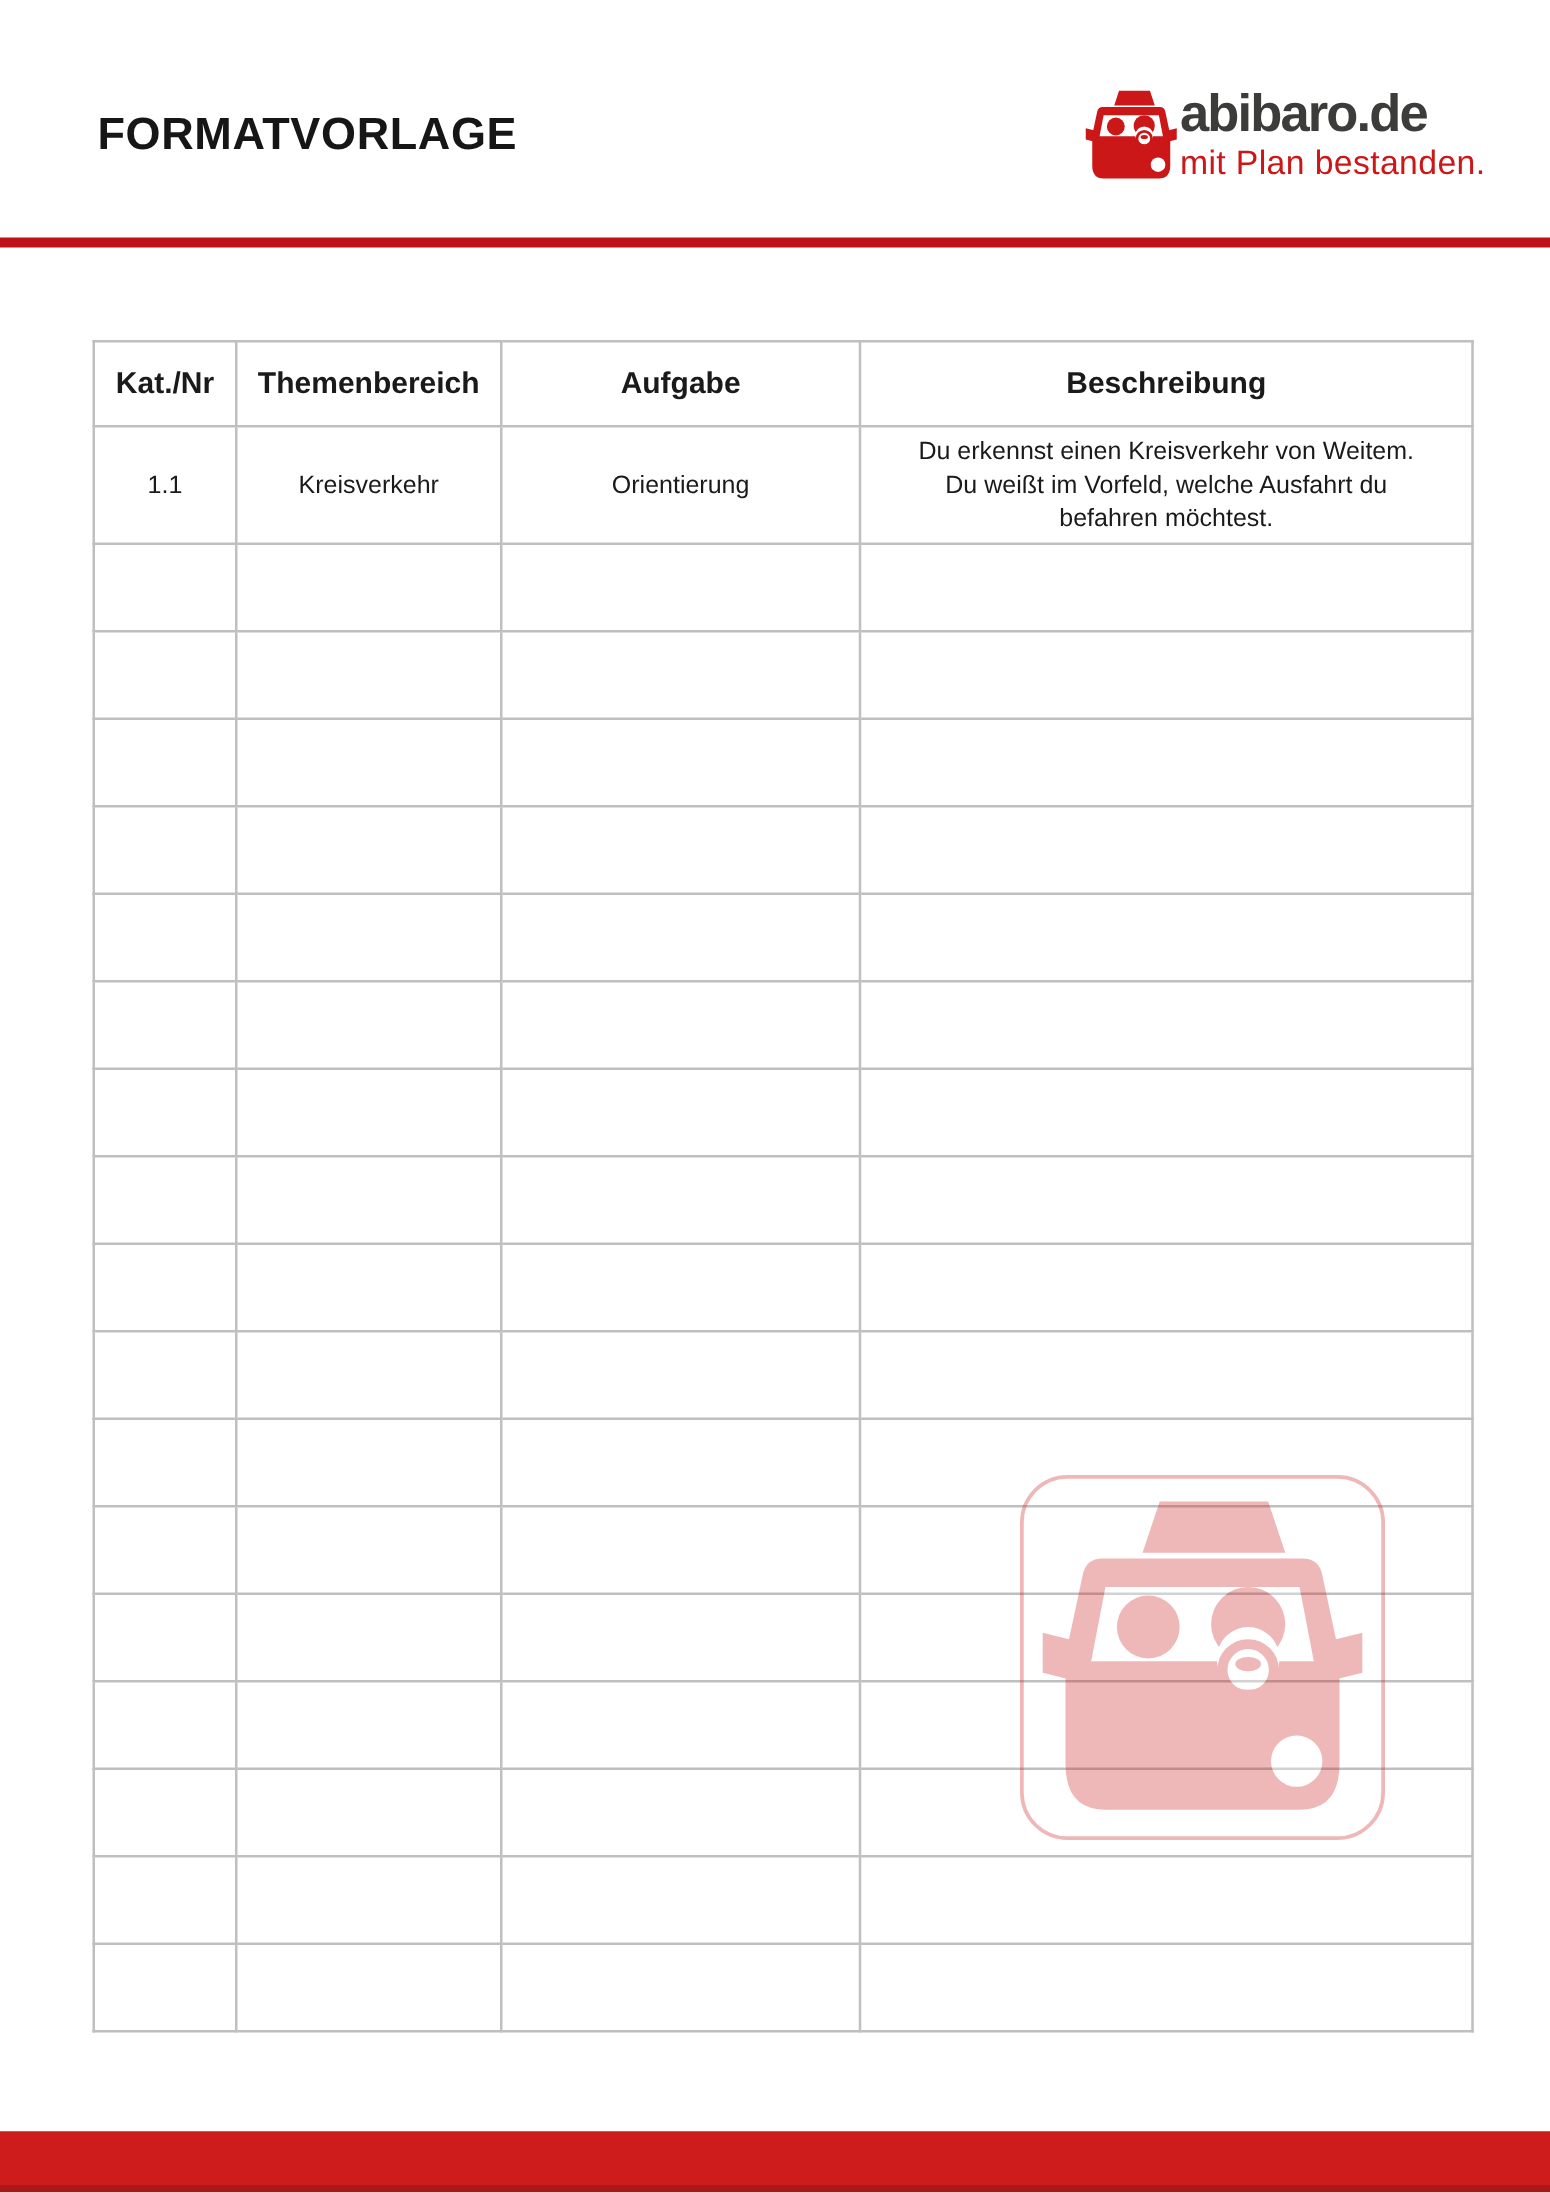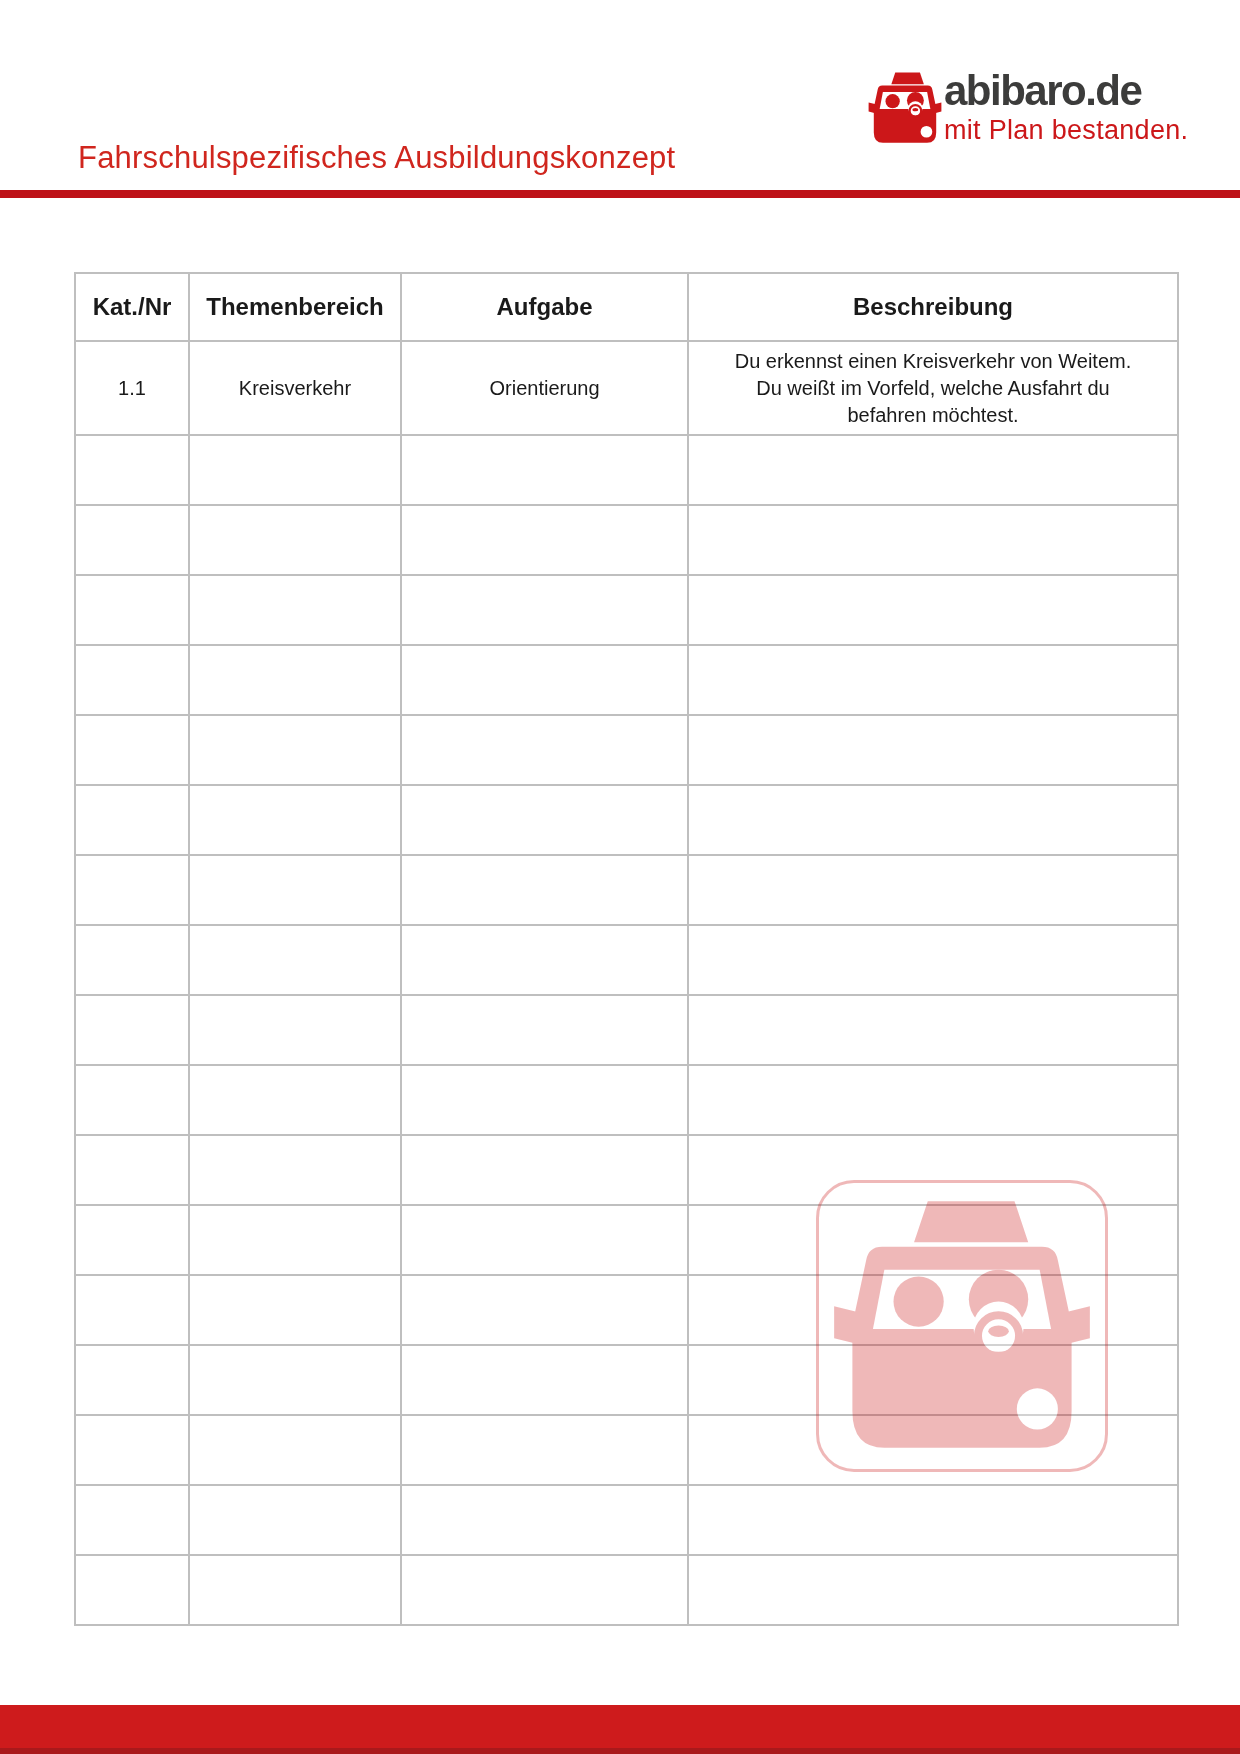--- a/index.html
+++ b/index.html
@@ -52,21 +52,21 @@
   .footer-bar {
     position:absolute; left:0; bottom:0; width:1240px; height:49px;
     background:#ce1b1c; border-bottom:6px solid #a9191b; box-sizing:border-box;
   }
 </style>
 </head>
 <body>
 
 <div class="page">
 
-  <h2 class="page-subtitle">Fahrschulspezifisches Ausbildungskonzept</h2>
+  <h1 class="page-title">FORMATVORLAGE</h1>
   <div class="header-rule"></div>
 
   <div class="logo">
     <div class="logo-car">
       <svg viewBox="0 0 120 120" xmlns="http://www.w3.org/2000/svg">
         <g fill="#cc1719">
           <polygon points="45,4 83,4 89,22 39,22"></polygon>
           <polygon points="4,50 20,54 20,68 4,64"></polygon>
           <polygon points="116,50 100,54 100,68 116,64"></polygon>
           <path d="M25 24 L95 24 Q101 24 102 30 L108 58 L108 96 Q108 112 94 112 L26 112 Q12 112 12 96 L12 58 L18 30 Q19 24 25 24 Z"></path>

